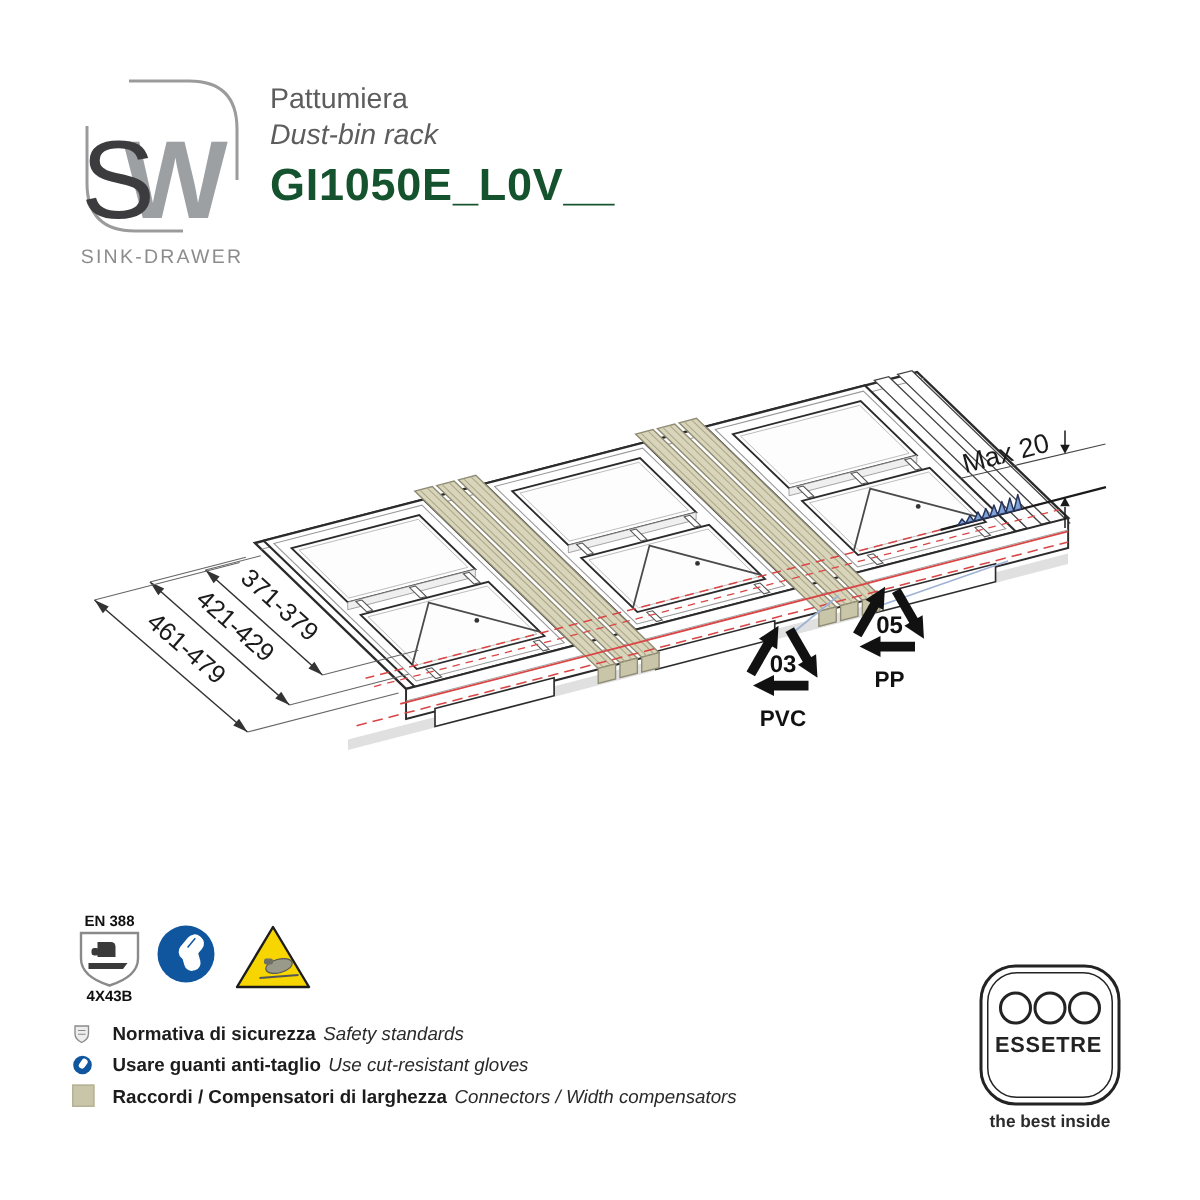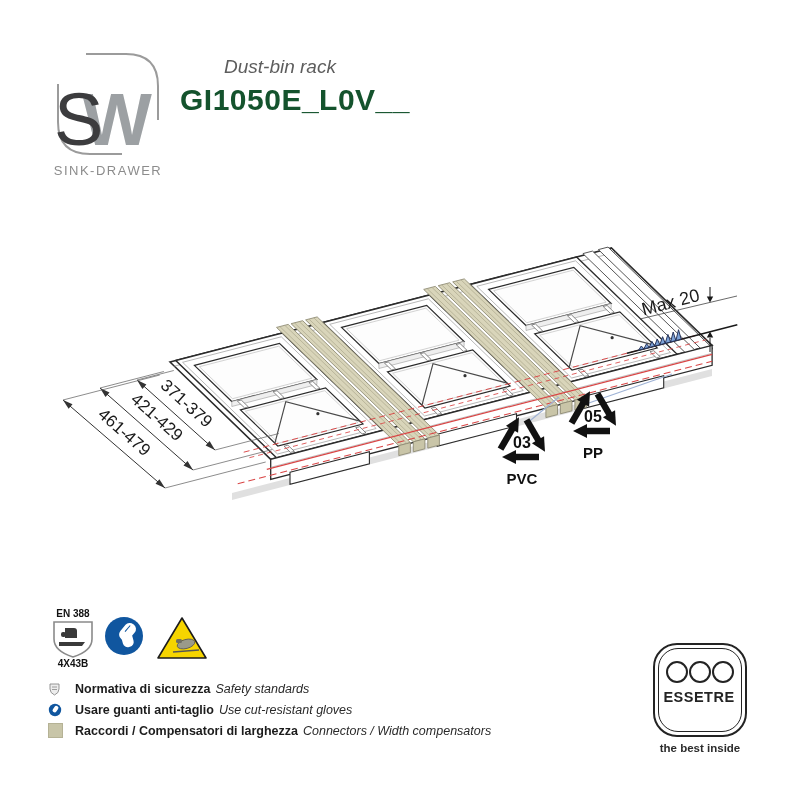--- a/index.html
+++ b/index.html
@@ -9,21 +9,21 @@
   }
   .abs{position:absolute;}
   
   #logo-box{left:50px;top:45px;width:125px;height:140px;}
   #logo-frame{left:2px;top:3px;}
   #logo-s{left:4px;top:38px;font-size:74px;line-height:74px;font-weight:400;color:#3c3c3e;z-index:2;}
   #logo-w{left:32px;top:38px;font-size:74px;line-height:74px;font-weight:700;color:#9ca0a3;z-index:1;}
   #logo-brand{left:-12px;top:118px;width:140px;text-align:center;font-size:13px;letter-spacing:1.5px;color:#8c8c8c;}
   #product-block{left:180px;top:55px;}
   #product-name-it{font-size:19px;color:#5d5d5d;line-height:24px;}
-  #product-name-en{font-size:19px;font-style:italic;color:#5d5d5d;line-height:24px;margin-left:44px;}
+  #product-name-en{font-size:19px;font-style:italic;color:#5d5d5d;line-height:24px;}
   #product-code{font-size:30px;font-weight:700;color:#14532d;margin-top:4px;letter-spacing:0.5px;}
   
   #iso-wrap{left:0;top:0;width:800px;height:800px;}
   
   .recycle{width:64px;height:84px;}
   #recycle-pvc{left:490px;top:406px;}
   #recycle-pp{left:561px;top:380px;}
   .recycle text{font-family:"Liberation Sans",sans-serif;}
   
   #safety-row{left:44px;top:606px;width:160px;height:60px;}
@@ -53,20 +53,21 @@
   <svg class="abs" id="logo-frame" width="112" height="112">
     <path d="M 34,6 H 74 Q 106,6 106,38 V 72" fill="none" stroke="#9b9b9b" stroke-width="2"></path>
     <path d="M 6,36 V 74 Q 6,106 38,106 H 70" fill="none" stroke="#9b9b9b" stroke-width="2"></path>
   </svg>
   <div class="abs" id="logo-w">W</div>
   <div class="abs" id="logo-s">S</div>
   <div class="abs" id="logo-brand">SINK-DRAWER</div>
 </div>
 
 <div class="abs" id="product-block">
+  <div id="product-name-it">Pattumiera</div>
   <div id="product-name-en">Dust-bin rack</div>
   <div id="product-code">GI1050E_L0V__</div>
 </div>
 
 <svg class="abs" id="iso-wrap" width="800" height="800" viewBox="0 0 800 800">
     <g>
       <polygon fill="#e0e0e0" points="232.0,493.0 712.0,369.0 712.0,376.0 232.0,500.0"></polygon>
       <polygon fill="#fff" stroke="#2b2b2b" stroke-width="1.6" points="170.0,362.0 611.4,248.0 712.1,345.3 270.7,459.3"></polygon>
       <line stroke="#999" stroke-width="0.7" x1="174.3" y1="366.2" x2="615.7" y2="252.2"></line>
       <g>

